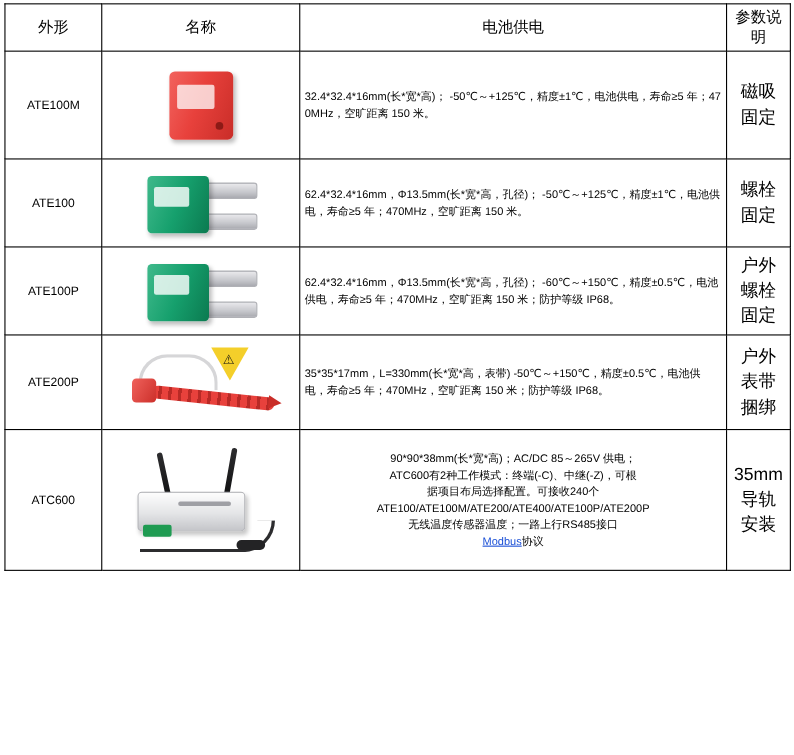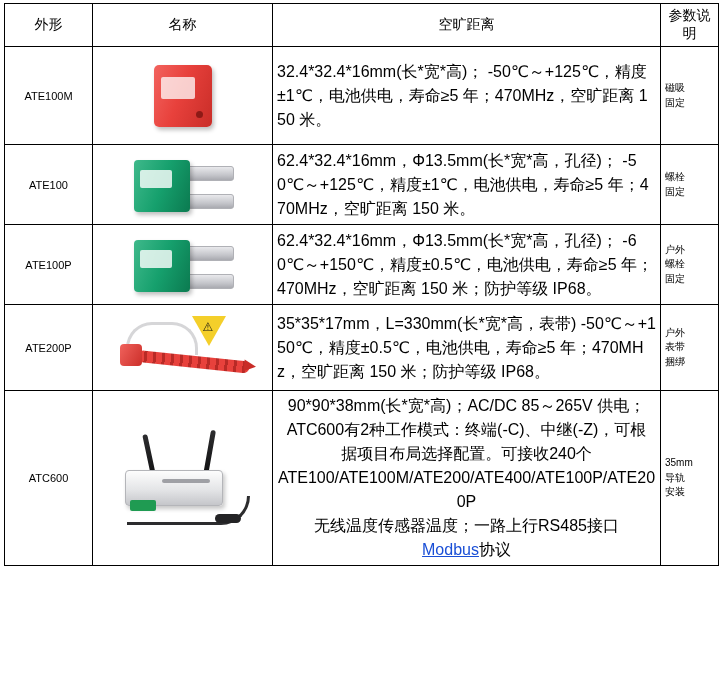--- a/index.html
+++ b/index.html
@@ -47,32 +47,33 @@
     text-align: center;
     font-size: 11px;
     font-weight: bold;
     color: #000;
   }
   td.pic {
     text-align: center;
     padding: 4px 2px;
   }
   td.param {
-    font-size: 16px;
+    font-size: 10px;
     line-height: 1.5;
     color: #000;
     text-align: left;
     padding: 6px 6px 6px 8px;
     word-break: break-all;
   }
   td.param.centerline {
     text-align: center;
   }
   td.mount {
-    font-size: 10px;
+    text-align: center;
+    font-size: 16px;
     line-height: 1.45;
     color: #000;
   }
   .u {
     color: #1a4fd6;
     text-decoration: underline;
   }
 
   
   .art {
@@ -253,21 +254,21 @@
     <colgroup>
       <col class="c-shape">
         <col class="c-name">
         <col class="c-param">
         <col class="c-mount">
     </colgroup>
     <thead>
       <tr>
         <td>外形</td>
         <td>名称</td>
-        <td>空旷距离</td>
+        <td>电池供电</td>
         <td>参数说明</td>
       </tr>
     </thead>
     <tbody>
 
       <tr style="height:98px">
         <td class="model">ATE100M</td>
         <td class="pic">
           <div class="art m-red">
               <span class="led"></span>

